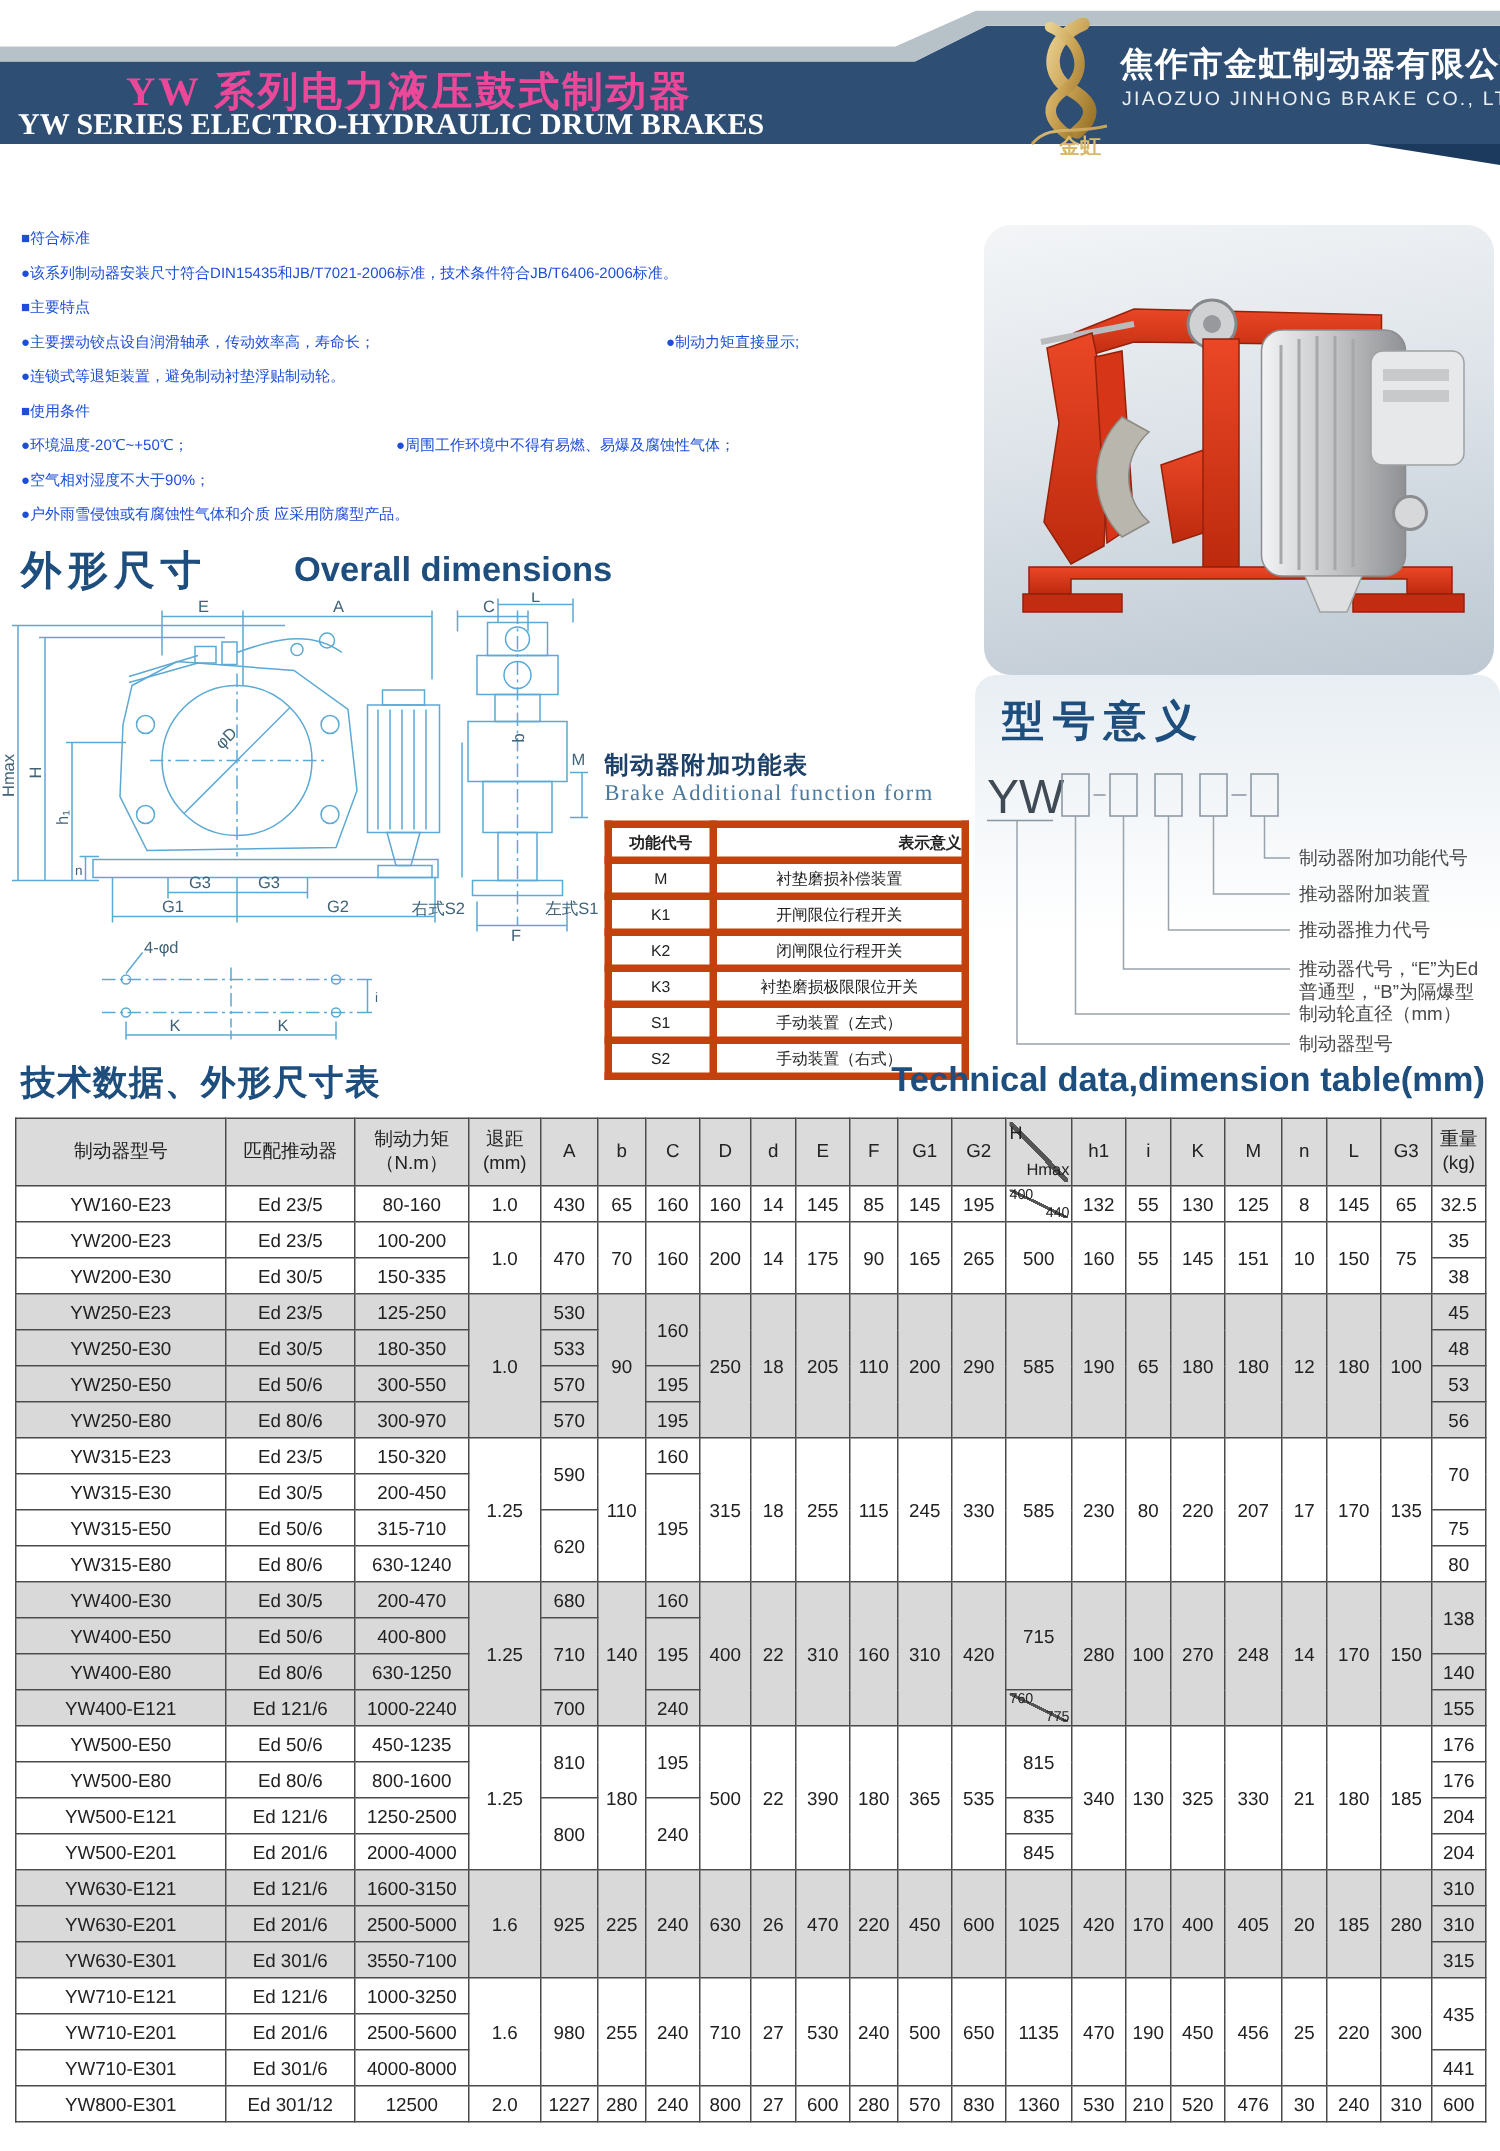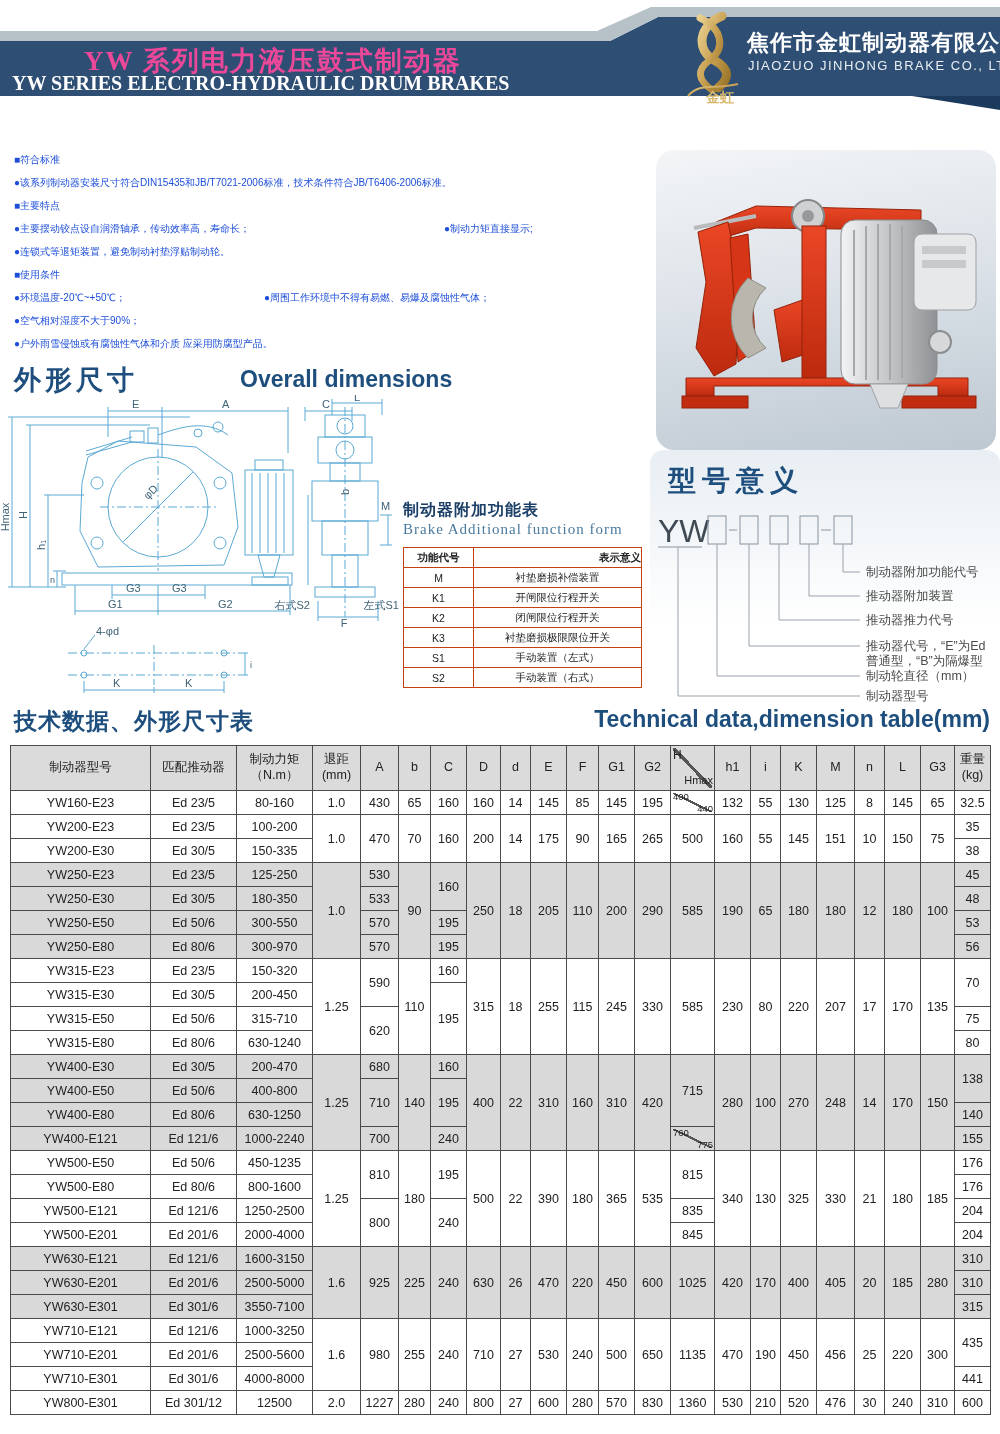--- a/index.html
+++ b/index.html
@@ -23,37 +23,37 @@
 
   
   .intro{left:14px;top:148px;width:640px;font-size:10px;font-weight:400;color:#1d4ed8;}
   .iline{display:flex;white-space:nowrap;line-height:23px;}
   .iline .lt{display:inline-block;}
   .iline .rt{display:inline-block;}
 
   
   .sec-cn{color:#1d4e7d;font-weight:bold;}
   .dim-title-cn{left:14px;top:362px;font-size:27px;letter-spacing:4px;}
-  .dim-title-en{left:196px;top:366px;font-size:23px;margin-left:44px;}
+  .dim-title-en{left:196px;top:366px;font-size:23px;}
   .tech-title-cn{left:14px;top:706px;font-size:23px;letter-spacing:1px;}
   .tech-title-en{right:10px;top:706px;font-size:23px;}
   .model-title{left:668px;top:462px;font-size:28px;letter-spacing:6px;}
 
   
   .photo-panel{left:656px;top:150px;width:340px;height:300px;border-radius:18px;
     background:linear-gradient(170deg,#f3f5f7 0%,#dde3e9 45%,#bdc8d2 100%);}
   
   .model-panel{left:650px;top:450px;width:350px;height:250px;border-radius:14px;
     background:linear-gradient(#e8eef3 0%,rgba(255,255,255,0) 70%);}
 
   
   .fn-title-cn{left:403px;top:500px;font-size:16px;color:#1d4068;font-weight:bold;letter-spacing:1px;}
   .fn-title-en{left:403px;top:521px;font-size:15px;color:#4a7a9e;font-family:"Liberation Serif",serif;letter-spacing:1px;}
   table.fn{left:403px;top:547px;position:absolute;border-collapse:collapse;table-layout:fixed;width:238px;}
-  table.fn td{border:1px solid #c2410c;font-size:10.5px;color:#222;text-align:center;height:19px;padding:0;}
+  table.fn td{border:5px solid #c2410c;font-size:10.5px;color:#222;text-align:center;height:19px;padding:0;}
 
   
   table.tech{left:10px;top:745px;position:absolute;border-collapse:collapse;table-layout:fixed;width:980px;}
   table.tech th{border:1px solid #4a4a4a;background:#dbdbdb;font-size:12.5px;color:#222;
     font-weight:normal;height:44px;padding:0;line-height:1.25;}
   table.tech td{border:1px solid #4a4a4a;font-size:12.5px;color:#222;text-align:center;
     height:23px;padding:0;background:#fff;}
   table.tech tr.shade td{background:#d9d9d9;}
   .frac{position:relative;display:block;width:100%;height:100%;min-height:22px;}
   .frac .diag{position:absolute;inset:2px;background:linear-gradient(to top right,transparent 47%,#555 47%,#555 53%,transparent 53%);}

